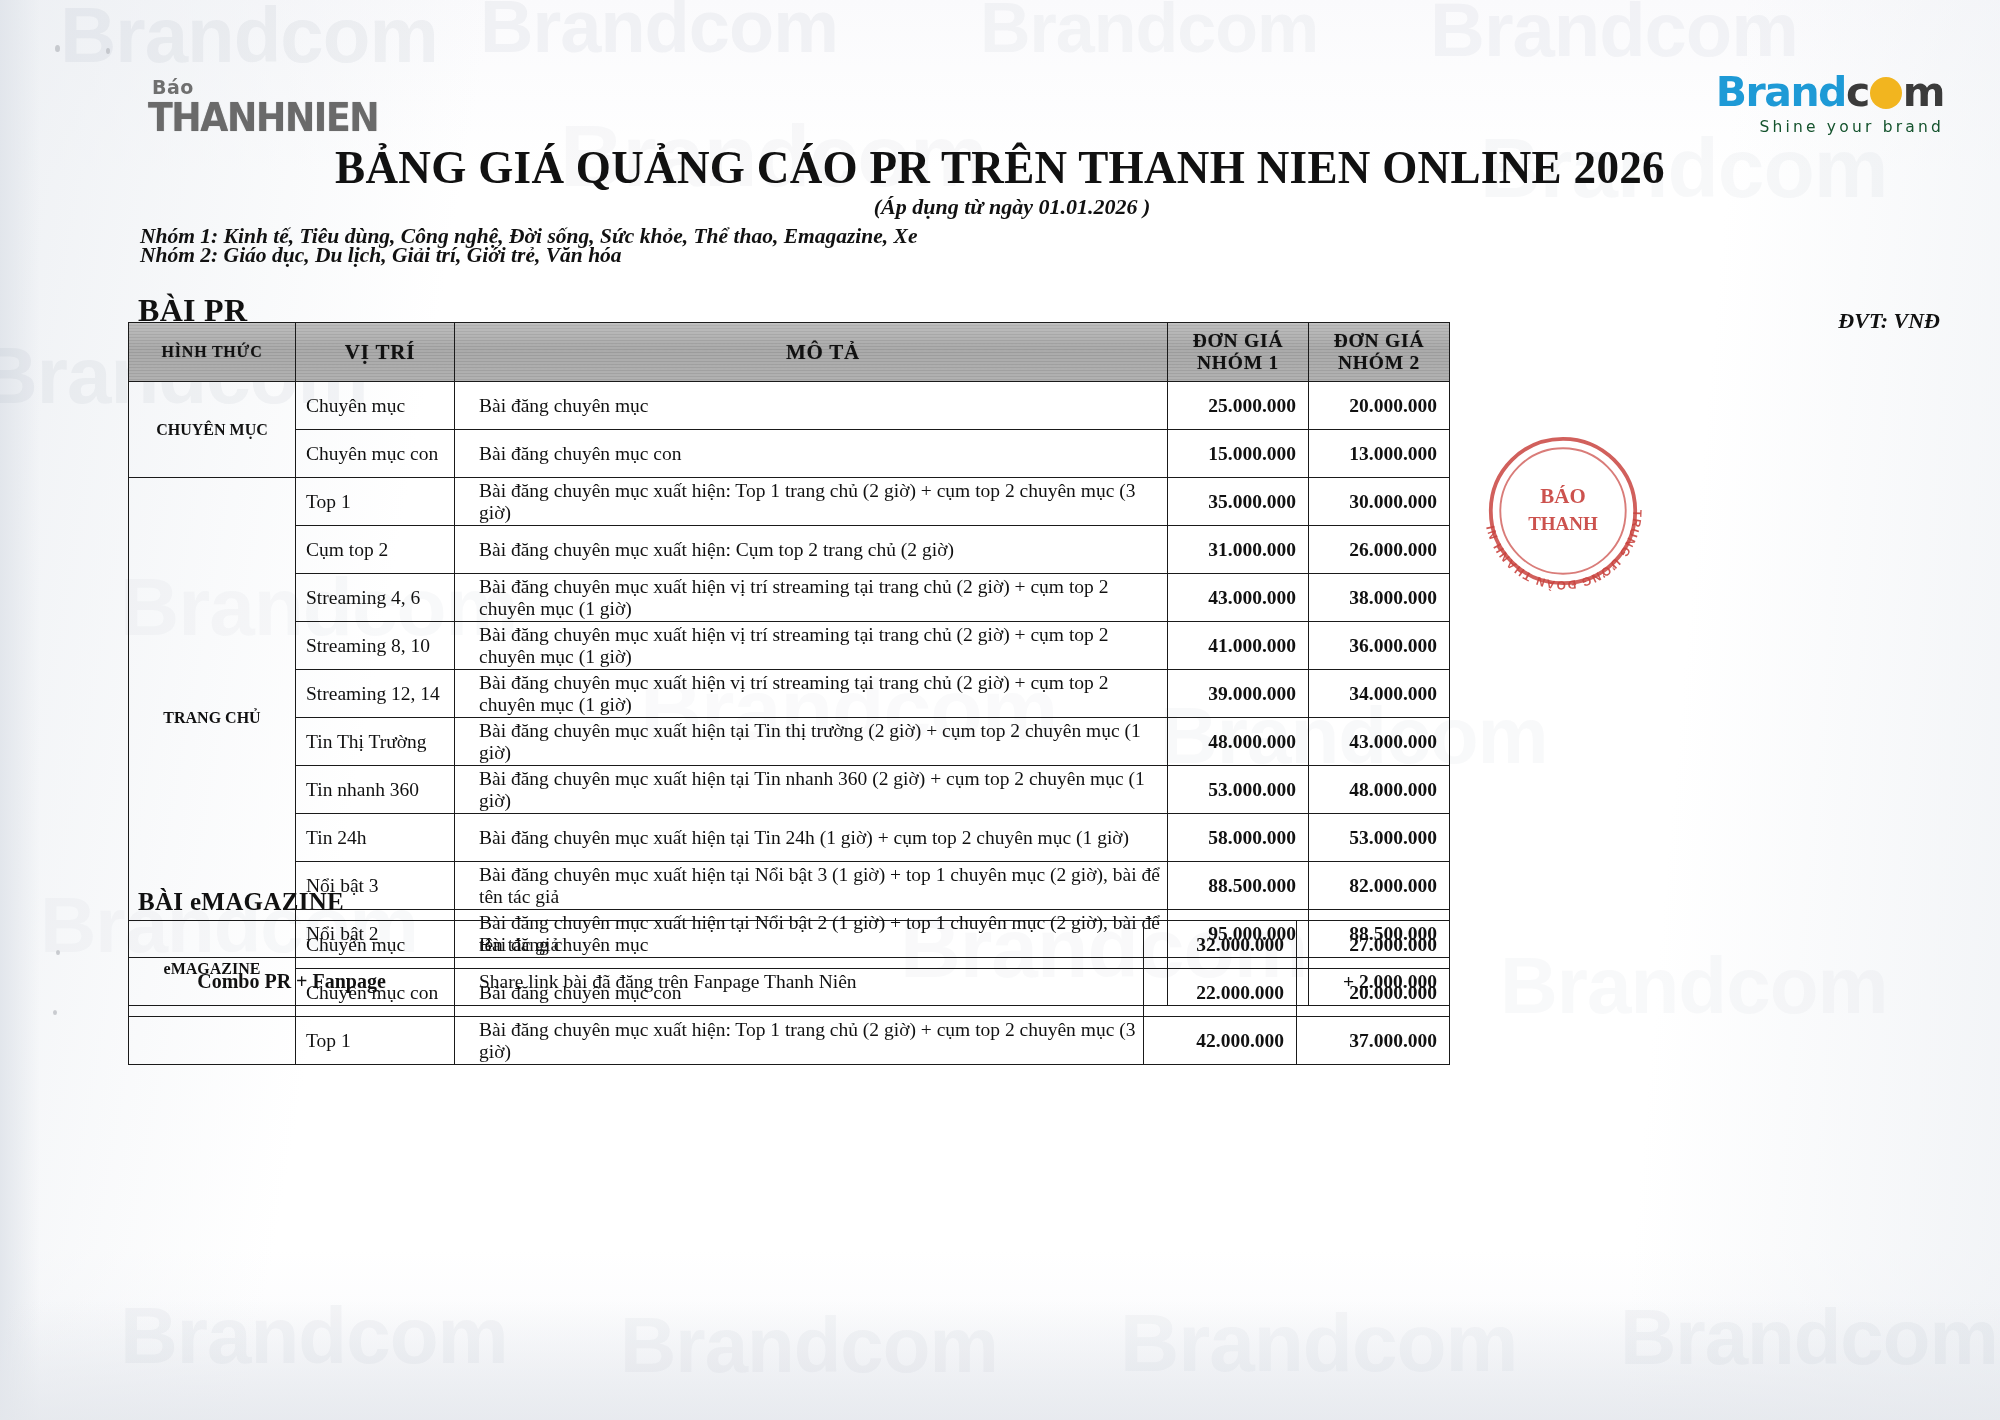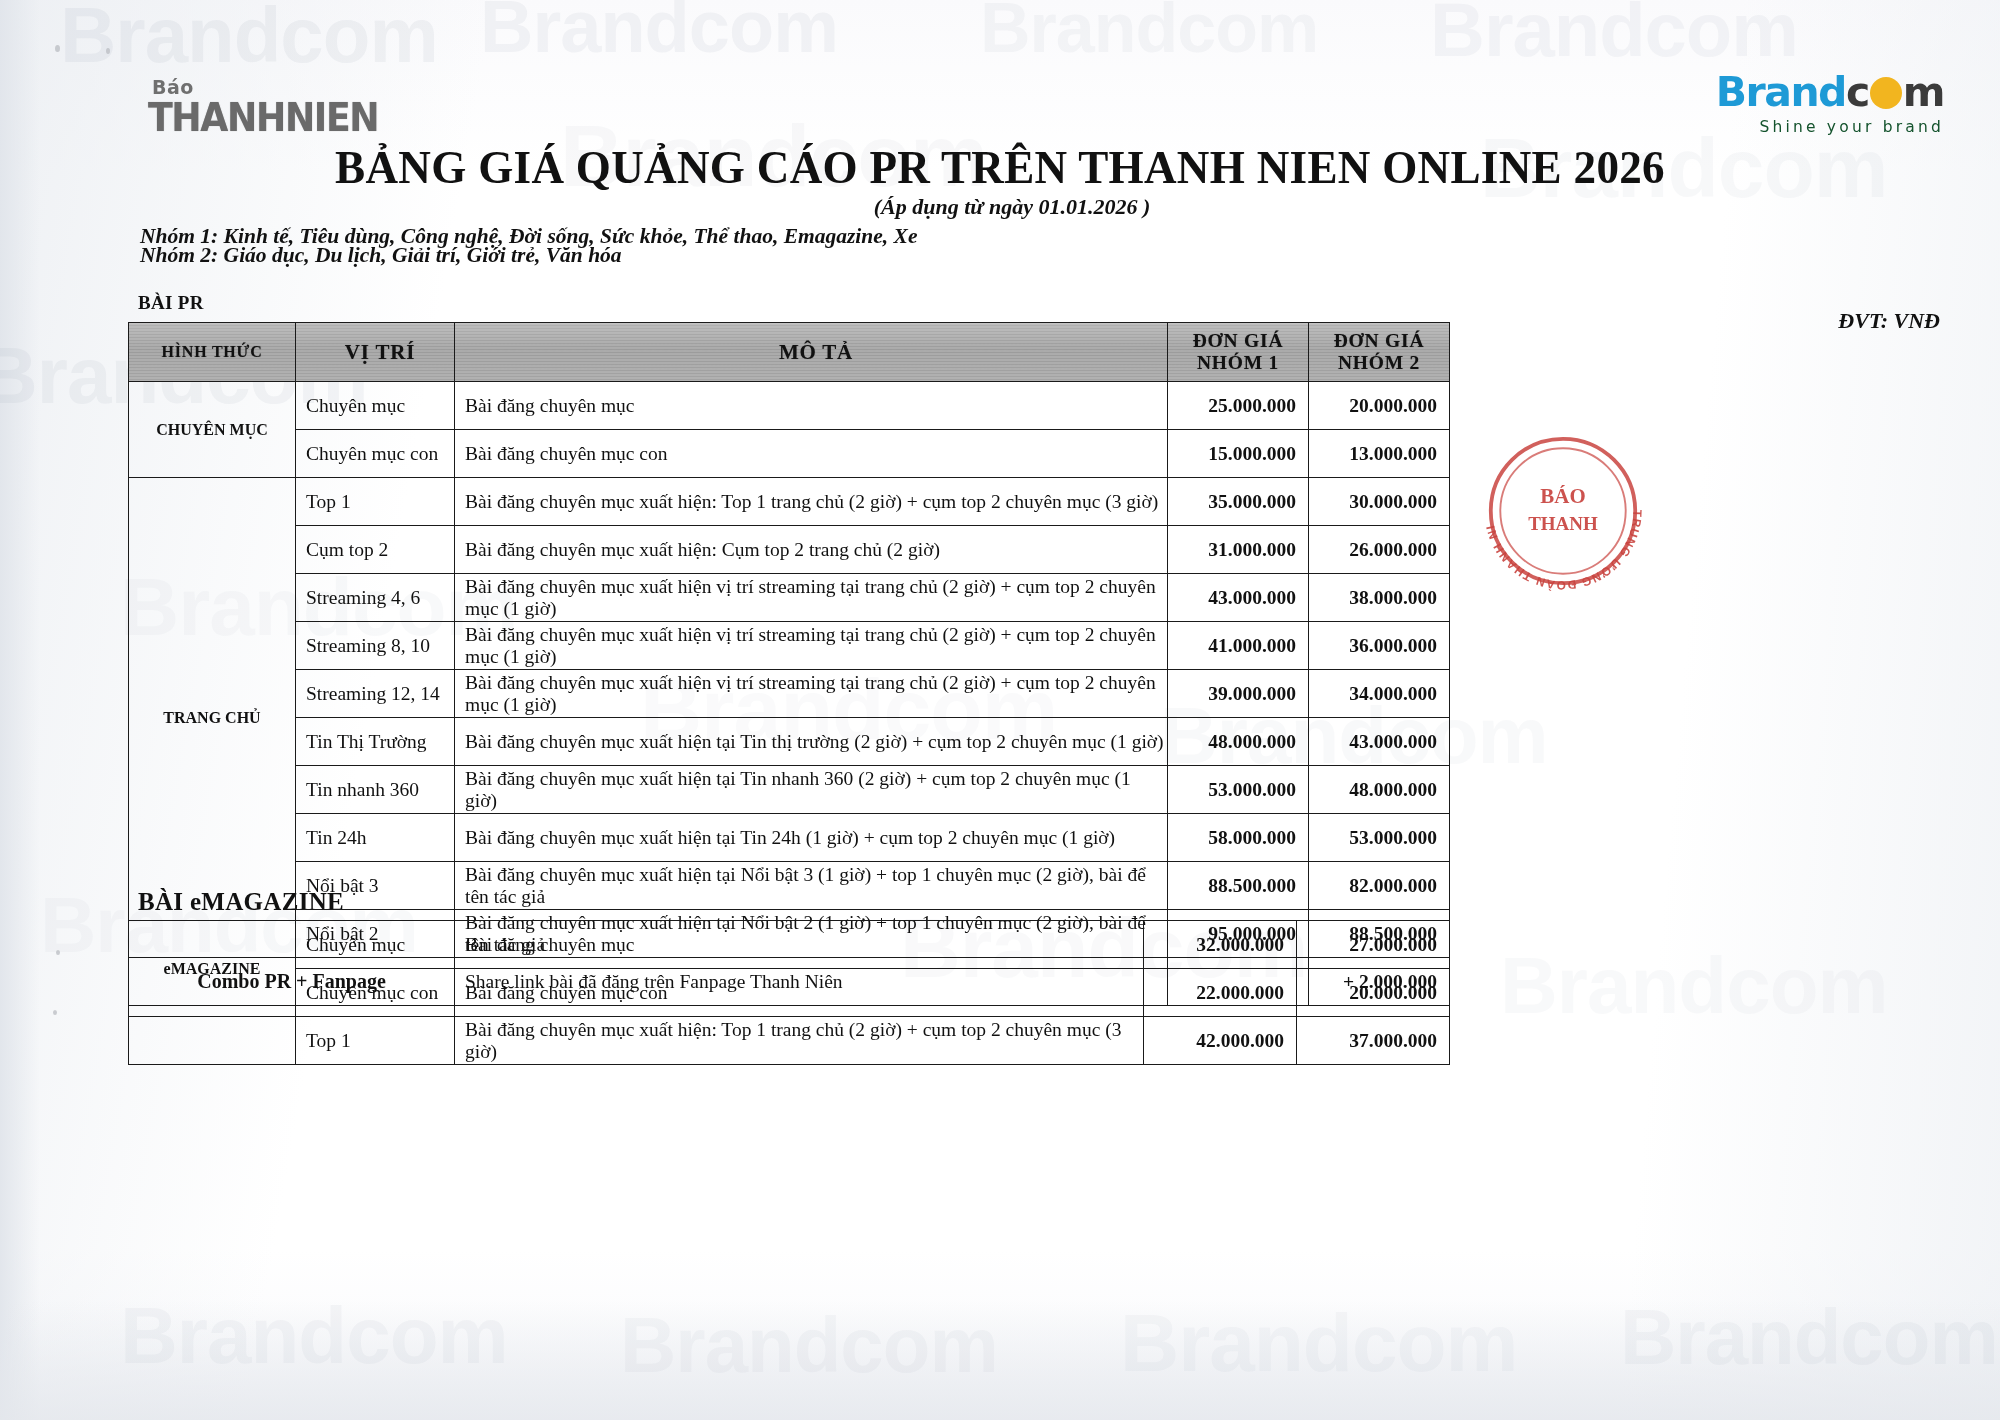--- a/index.html
+++ b/index.html
@@ -81,21 +81,21 @@
   }
   .grpline{
     position:absolute;left:140px;
     font-style:italic;font-weight:700;font-size:21.5px;
   }
   #grp1{top:224px;}
   #grp2{top:243px;}
 
   #sec-pr{
     position:absolute;left:138px;top:292px;
-    font-weight:700;font-size:19px;letter-spacing:.3px;
+    font-weight:700;font-size:32px;letter-spacing:.3px;
   }
   #dvt{
     position:absolute;right:60px;top:308px;
     font-style:italic;font-weight:700;font-size:22px;
   }
   #sec-emag{
     position:absolute;left:138px;top:888px;
     font-weight:700;font-size:25px;letter-spacing:.3px;
   }
 
@@ -123,21 +123,21 @@
     text-align:center;
     font-weight:700;
     letter-spacing:.8px;
     font-size:21px;
     color:#111;
     text-shadow:0 0 1px rgba(0,0,0,.35);
   }
   thead th.two-line{font-size:19.5px;line-height:1.15;}
   .c-form{width:166px;text-align:center;font-weight:700;font-size:16px;}
   .c-pos{width:148px;padding-left:10px;}
-  .c-desc{padding-left:10px;}
+  .c-desc{padding-left:24px;}
   .c-p1{width:140px;text-align:right;padding-right:12px;font-weight:700;}
   .c-p2{width:140px;text-align:right;padding-right:12px;font-weight:700;}
   tbody td{height:47px;}
   .combo-label{text-align:center;font-weight:700;font-size:20px;}
 
   
   #stamp{
     position:absolute;left:1468px;top:416px;width:190px;height:190px;
     opacity:.92;pointer-events:none;
   }

